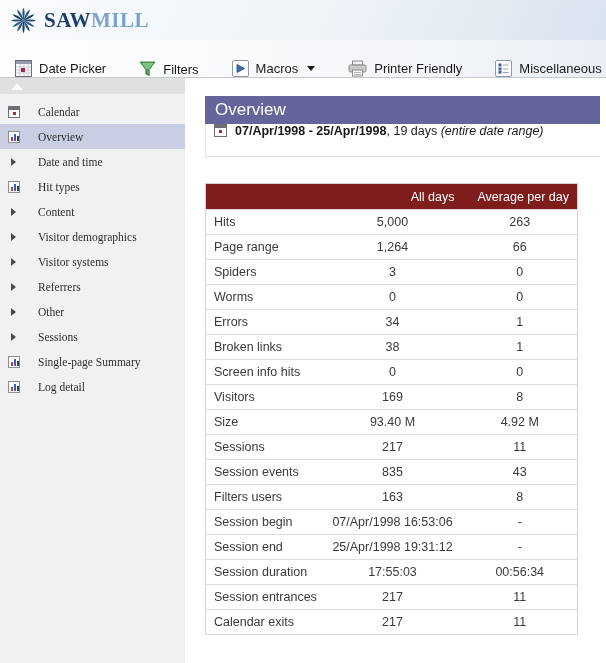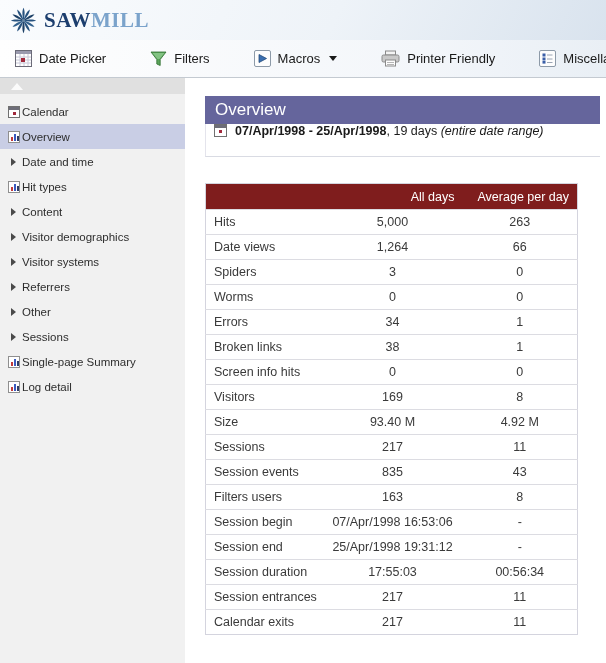--- a/index.html
+++ b/index.html
@@ -9,37 +9,37 @@
   
   .logo-bar { height:40px; background:linear-gradient(115deg,#fafcfe 0%,#eef3f8 55%,#d9e3ee 100%);
               display:flex; align-items:center; padding-left:10px; }
   .logo-fan { width:27px; height:27px; margin-right:7px; }
   .logo-text { font-family:"Liberation Serif", serif; font-weight:bold; font-size:21px; letter-spacing:.5px; }
   .logo-saw { color:#1c3e6e; }
   .logo-mill { color:#7ba3cb; }
 
   
   .toolbar { height:38px; background:linear-gradient(to right,#fefefe 0%,#f3f6fa 70%,#e9eff5 100%);
-             border-bottom:1px solid #c4cad1; display:flex; align-items:center;
-             padding-left:15px; gap:44px; font-size:13px; color:#1a1a1a; }
+             border-bottom:1px solid #c4cad1; display:flex; align-items:flex-end;
+             padding-left:15px; gap:33px; font-size:13px; color:#1a1a1a; }
   .tool-item { display:flex; align-items:center; gap:7px; cursor:pointer; white-space:nowrap; }
   .dd-arrow { width:0; height:0; border-left:4.5px solid transparent; border-right:4.5px solid transparent;
               border-top:5px solid #1a1a1a; margin-left:2px; }
   .boxed-icon { width:17px; height:17px; background:#fdfdfd; border:1px solid #8d9aa8; border-radius:2px;
                 display:flex; align-items:center; justify-content:center; }
 
   
   .content { display:flex; height:585px; }
   .sidebar { width:185px; background:#f1f1f1; flex-shrink:0; }
   .sb-strip { height:16px; background:#e0e0e0; display:flex; align-items:center; padding-left:11px; }
   .sb-up { width:0; height:0; border-left:6px solid transparent; border-right:6px solid transparent;
            border-bottom:7px solid #fbfbfb; }
   .sb-list { padding-top:5px; }
-  .sb-item { height:25px; display:flex; align-items:center; padding-left:8px; gap:2px;
-             font-family:Liberation Sans, sans-serif; font-size:11.5px; color:#2e2e2e; cursor:pointer; }
+  .sb-item { height:25px; display:flex; align-items:center; padding-left:8px; gap:18px;
+             font-family:Liberation Serif, serif; font-size:11.5px; color:#2e2e2e; cursor:pointer; }
   .sb-item.selected { background:#c9cee5; }
   .tri-right { width:0; height:0; border-top:4px solid transparent; border-bottom:4px solid transparent;
                border-left:5px solid #4a4a4a; margin:0 4px 0 3px; }
   .cal-ico { width:12px; height:12px; background:#fff; border:1px solid #707070; position:relative; }
   .cal-ico::before { content:""; position:absolute; top:0; left:0; right:0; height:3px; background:#6d6d78; }
   .cal-ico::after { content:""; position:absolute; top:5px; left:4px; width:3px; height:3px; background:#a2293c; }
   .chart-ico { width:12px; height:12px; background:#fff; border:1px solid #8f8f8f; position:relative; }
   .chart-ico i { position:absolute; bottom:1px; display:block; width:2px; }
   .chart-ico .b1 { left:2px; height:4px; background:#c03a3a; }
   .chart-ico .b2 { left:5px; height:7px; background:#3b5bc0; }
@@ -253,21 +253,21 @@
           <th>Average per day</th>
         </tr>
       </thead>
       <tbody>
         <tr>
             <td>Hits</td>
             <td class="num">5,000</td>
             <td class="num">263</td>
           </tr>
         <tr>
-            <td>Date views</td>
+            <td>Page range</td>
             <td class="num">1,264</td>
             <td class="num">66</td>
           </tr>
         <tr>
             <td>Spiders</td>
             <td class="num">3</td>
             <td class="num">0</td>
           </tr>
         <tr>
             <td>Worms</td>

